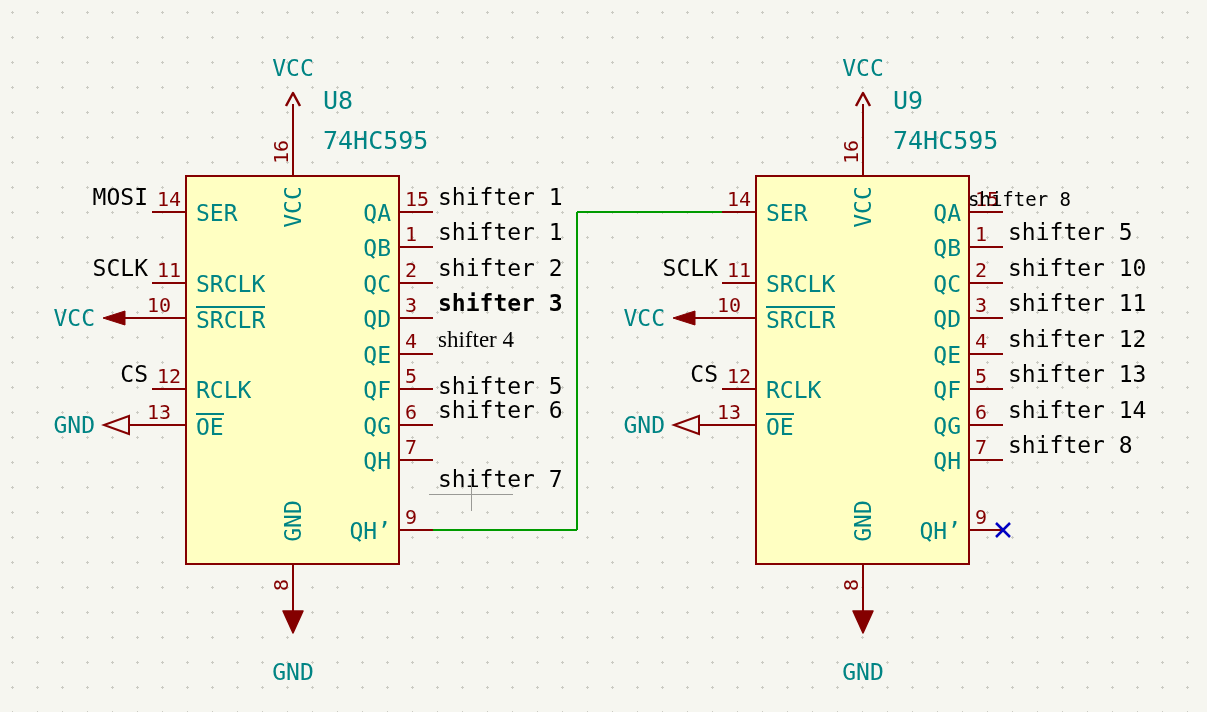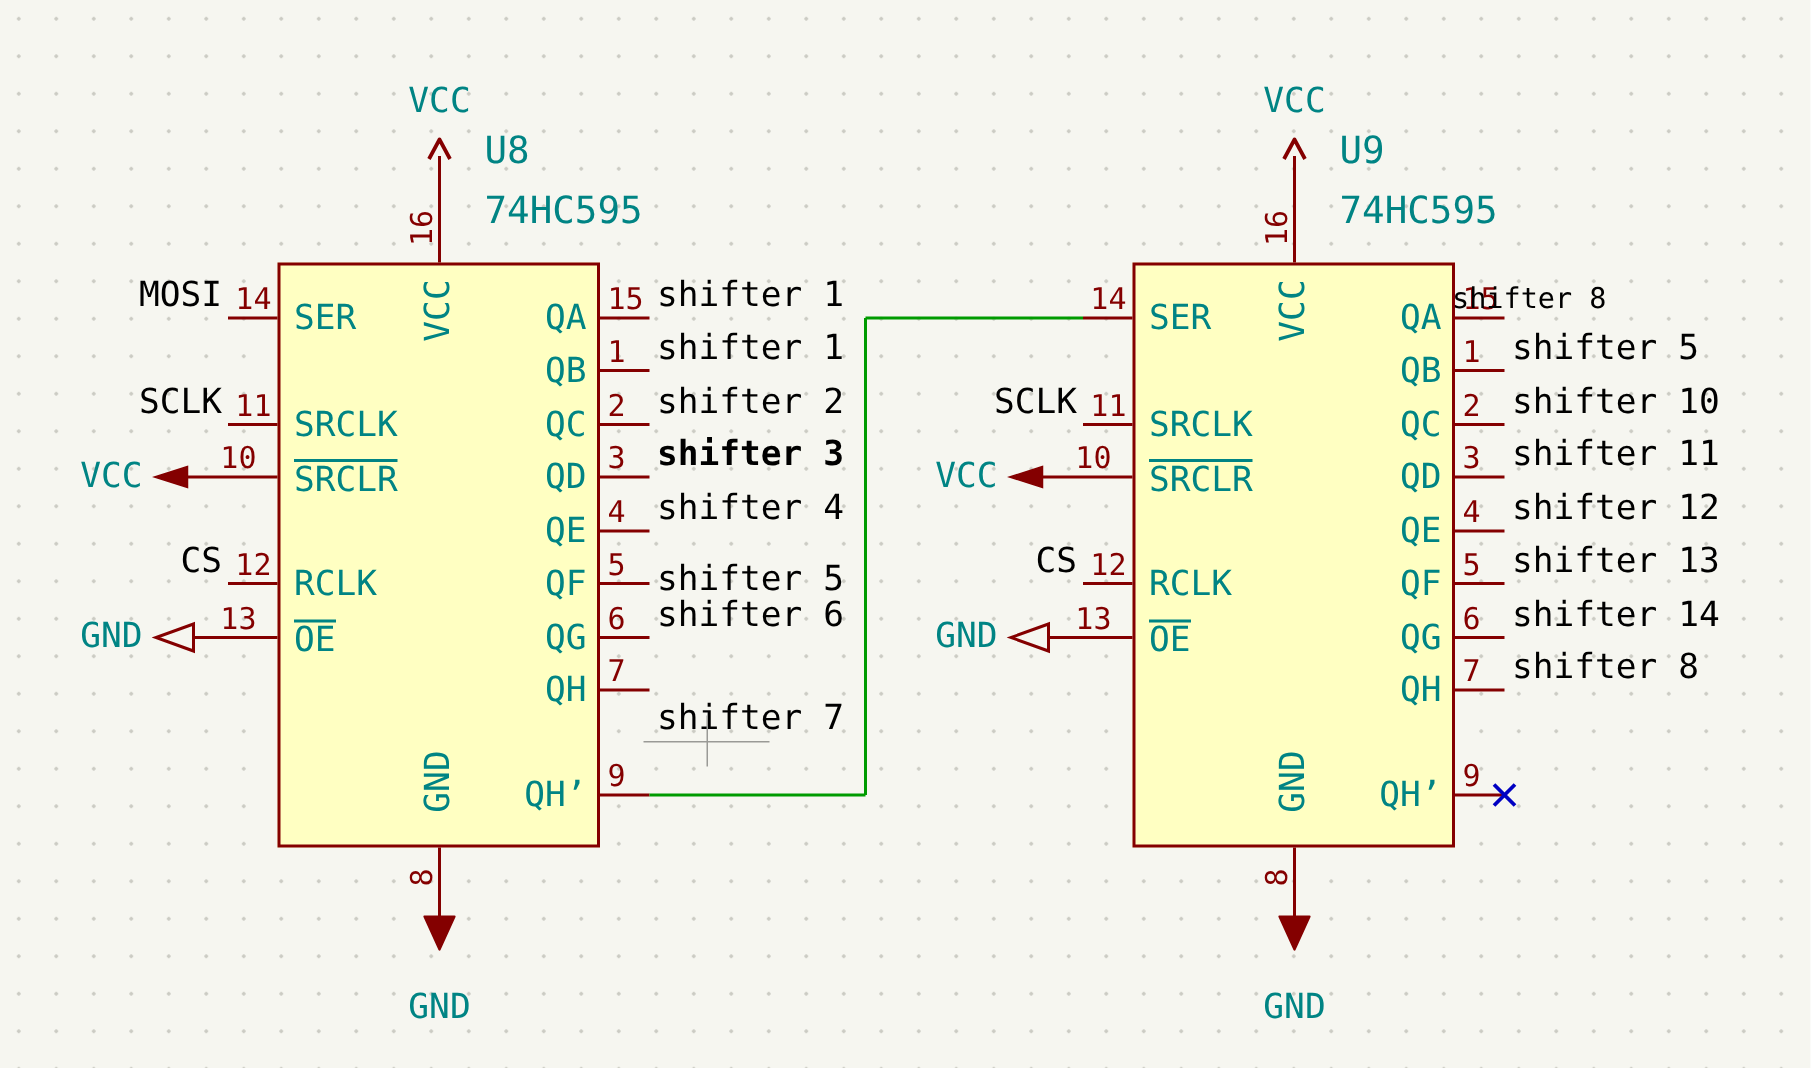--- a/index.html
+++ b/index.html
@@ -72,21 +72,21 @@
     <div class="txt" style="left: 405px; top: 280px; font-size: 20px; color: rgb(132, 0, 0); transform: translate(0px, -100%);">2</div>
     <div class="txt" style="left: 391px; top: 284px; font-size: 23px; color: rgb(0, 132, 132); transform: translate(-100%, -50%);">QC</div>
     <div class="txt" style="left: 438px; top: 280px; font-size: 23px; color: rgb(0, 0, 0); transform: translate(0px, -100%);">shifter 2</div>
     <div class="abs" style="left: 400px; top: 317px; width: 33px; height: 2px; background: rgb(132, 0, 0);"></div>
     <div class="txt" style="left: 405px; top: 315px; font-size: 20px; color: rgb(132, 0, 0); transform: translate(0px, -100%);">3</div>
     <div class="txt" style="left: 391px; top: 319px; font-size: 23px; color: rgb(0, 132, 132); transform: translate(-100%, -50%);">QD</div>
     <div class="txt" style="left: 438px; top: 315px; font-size: 23px; color: rgb(0, 0, 0); transform: translate(0px, -100%); font-weight: bold;">shifter 3</div>
     <div class="abs" style="left: 400px; top: 353px; width: 33px; height: 2px; background: rgb(132, 0, 0);"></div>
     <div class="txt" style="left: 405px; top: 351px; font-size: 20px; color: rgb(132, 0, 0); transform: translate(0px, -100%);">4</div>
     <div class="txt" style="left: 391px; top: 355px; font-size: 23px; color: rgb(0, 132, 132); transform: translate(-100%, -50%);">QE</div>
-    <div class="txt" style="left: 438px; top: 351px; font-size: 23px; color: rgb(0, 0, 0); transform: translate(0px, -100%);">shifter 4</div>
+    <div class="txt" style="left: 438px; top: 351px; font-size: 23px; color: rgb(0, 0, 0); transform: translate(0px, -100%); font-family: Liberation Serif, serif;">shifter 4</div>
     <div class="abs" style="left: 400px; top: 388px; width: 33px; height: 2px; background: rgb(132, 0, 0);"></div>
     <div class="txt" style="left: 405px; top: 386px; font-size: 20px; color: rgb(132, 0, 0); transform: translate(0px, -100%);">5</div>
     <div class="txt" style="left: 391px; top: 390px; font-size: 23px; color: rgb(0, 132, 132); transform: translate(-100%, -50%);">QF</div>
     <div class="txt" style="left: 438px; top: 398px; font-size: 23px; color: rgb(0, 0, 0); transform: translate(0px, -100%);">shifter 5</div>
     <div class="abs" style="left: 400px; top: 424px; width: 33px; height: 2px; background: rgb(132, 0, 0);"></div>
     <div class="txt" style="left: 405px; top: 422px; font-size: 20px; color: rgb(132, 0, 0); transform: translate(0px, -100%);">6</div>
     <div class="txt" style="left: 391px; top: 426px; font-size: 23px; color: rgb(0, 132, 132); transform: translate(-100%, -50%);">QG</div>
     <div class="txt" style="left: 438px; top: 422px; font-size: 23px; color: rgb(0, 0, 0); transform: translate(0px, -100%);">shifter 6</div>
     <div class="abs" style="left: 400px; top: 459px; width: 33px; height: 2px; background: rgb(132, 0, 0);"></div>
     <div class="txt" style="left: 405px; top: 457px; font-size: 20px; color: rgb(132, 0, 0); transform: translate(0px, -100%);">7</div>

